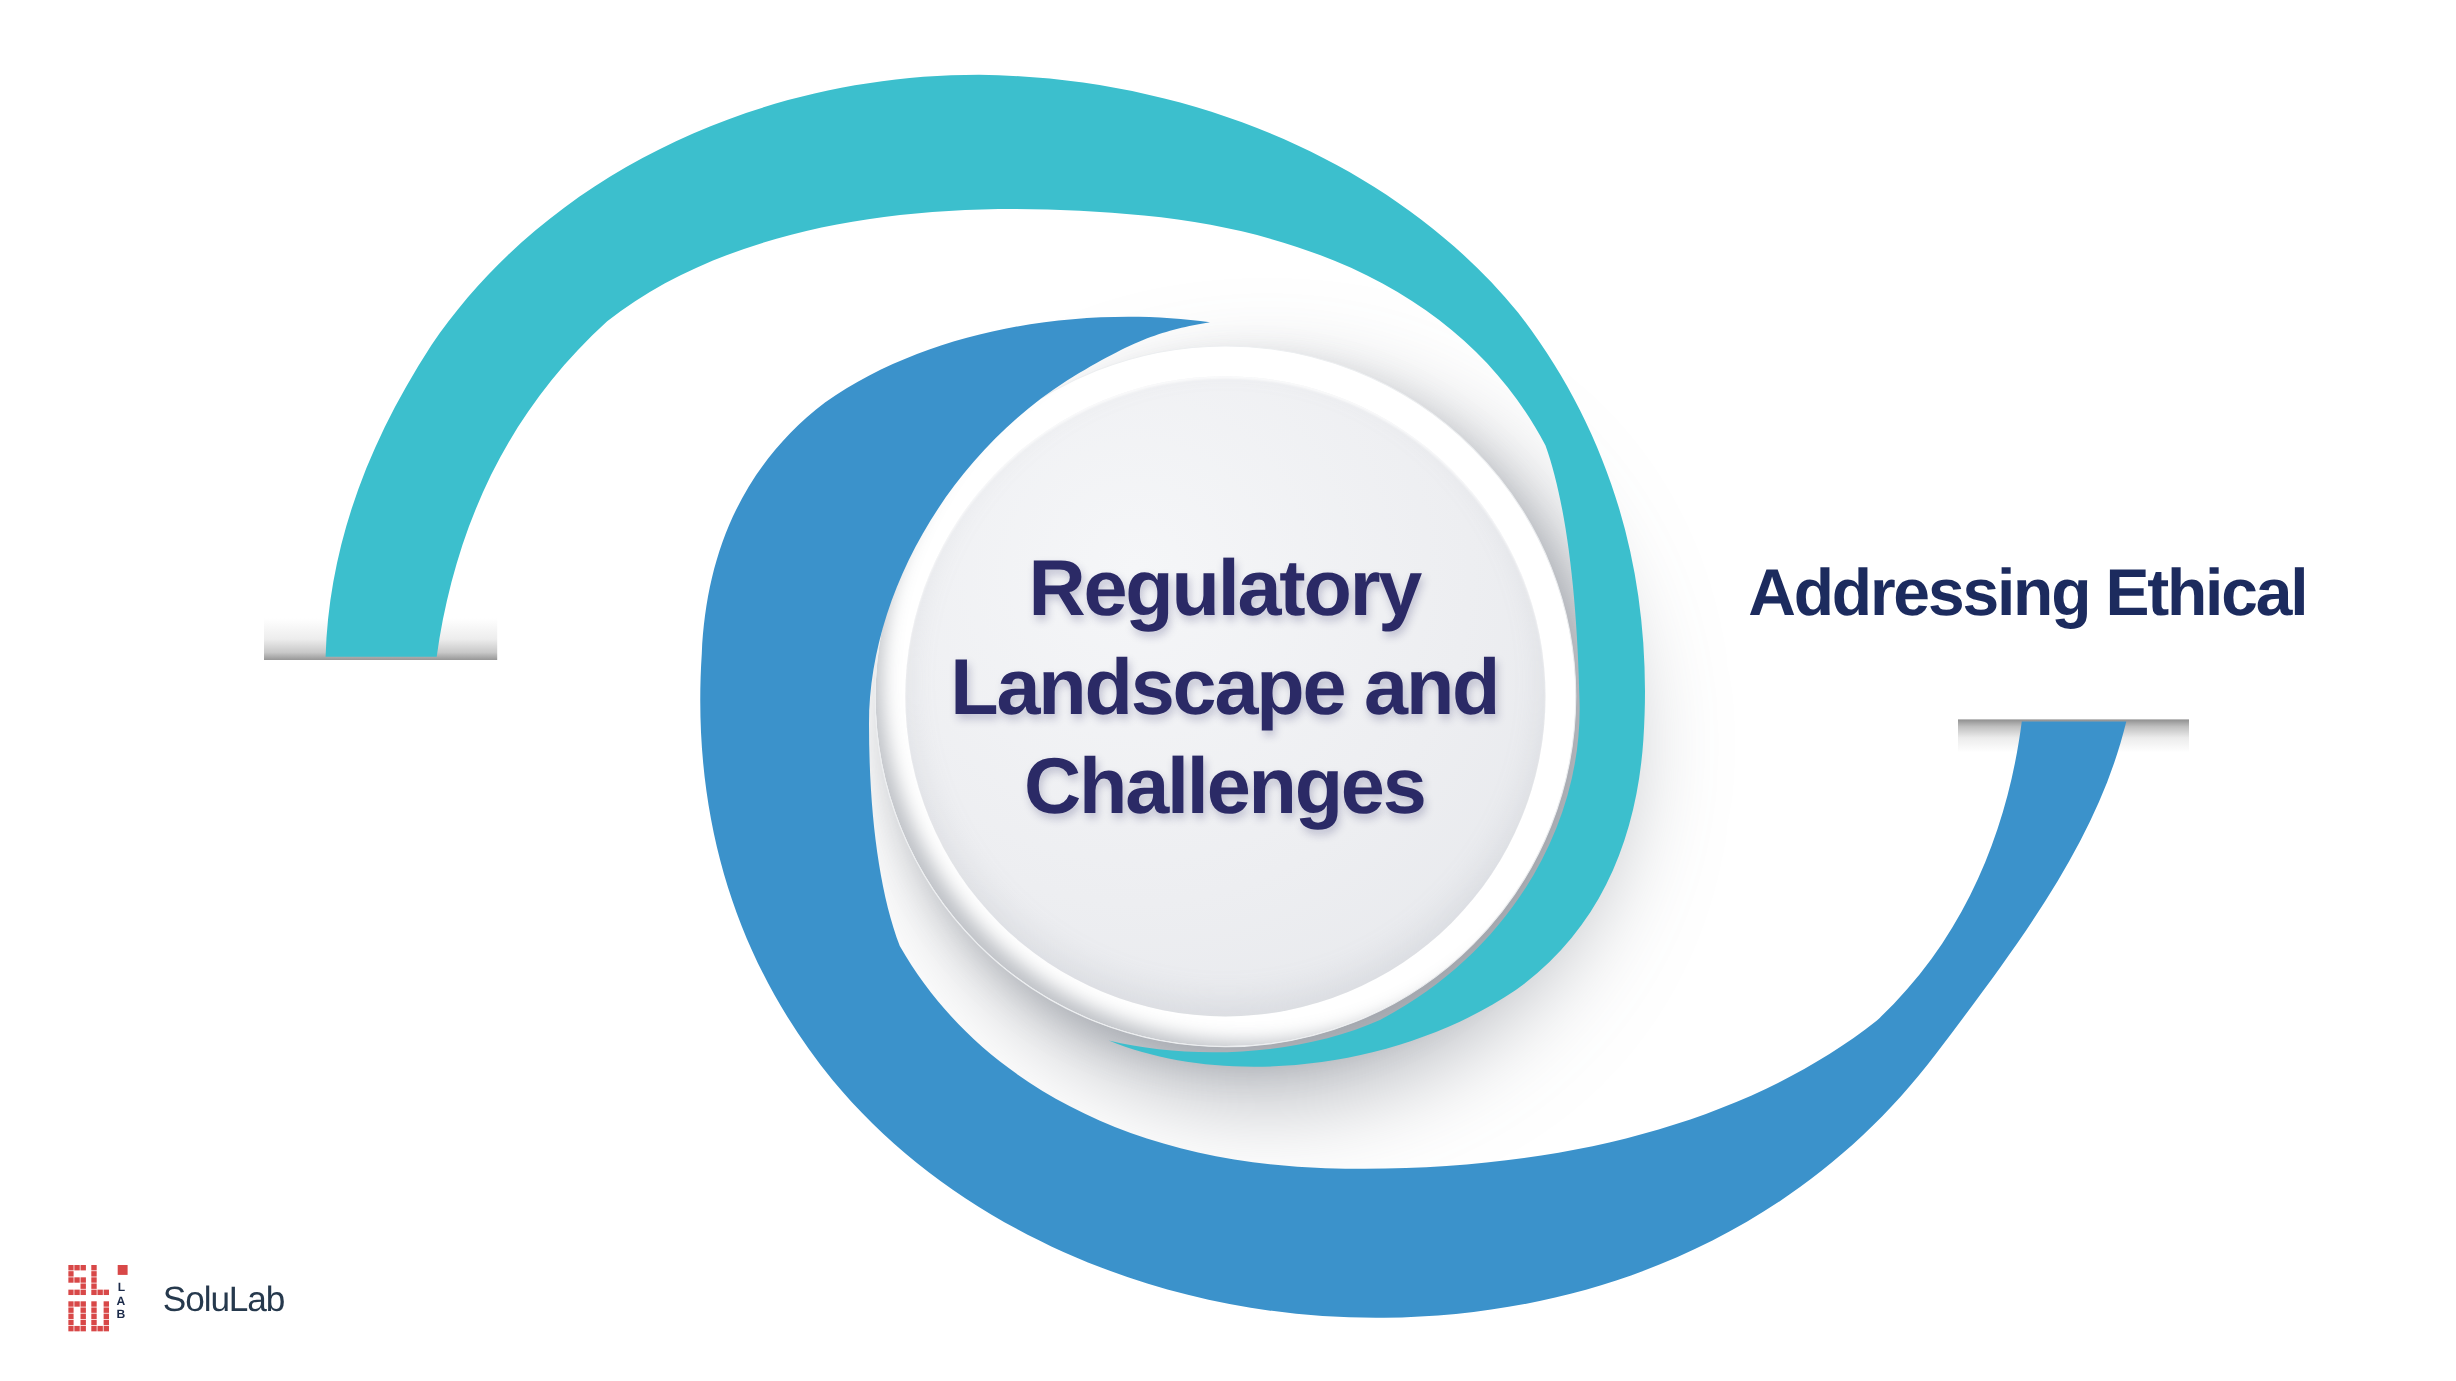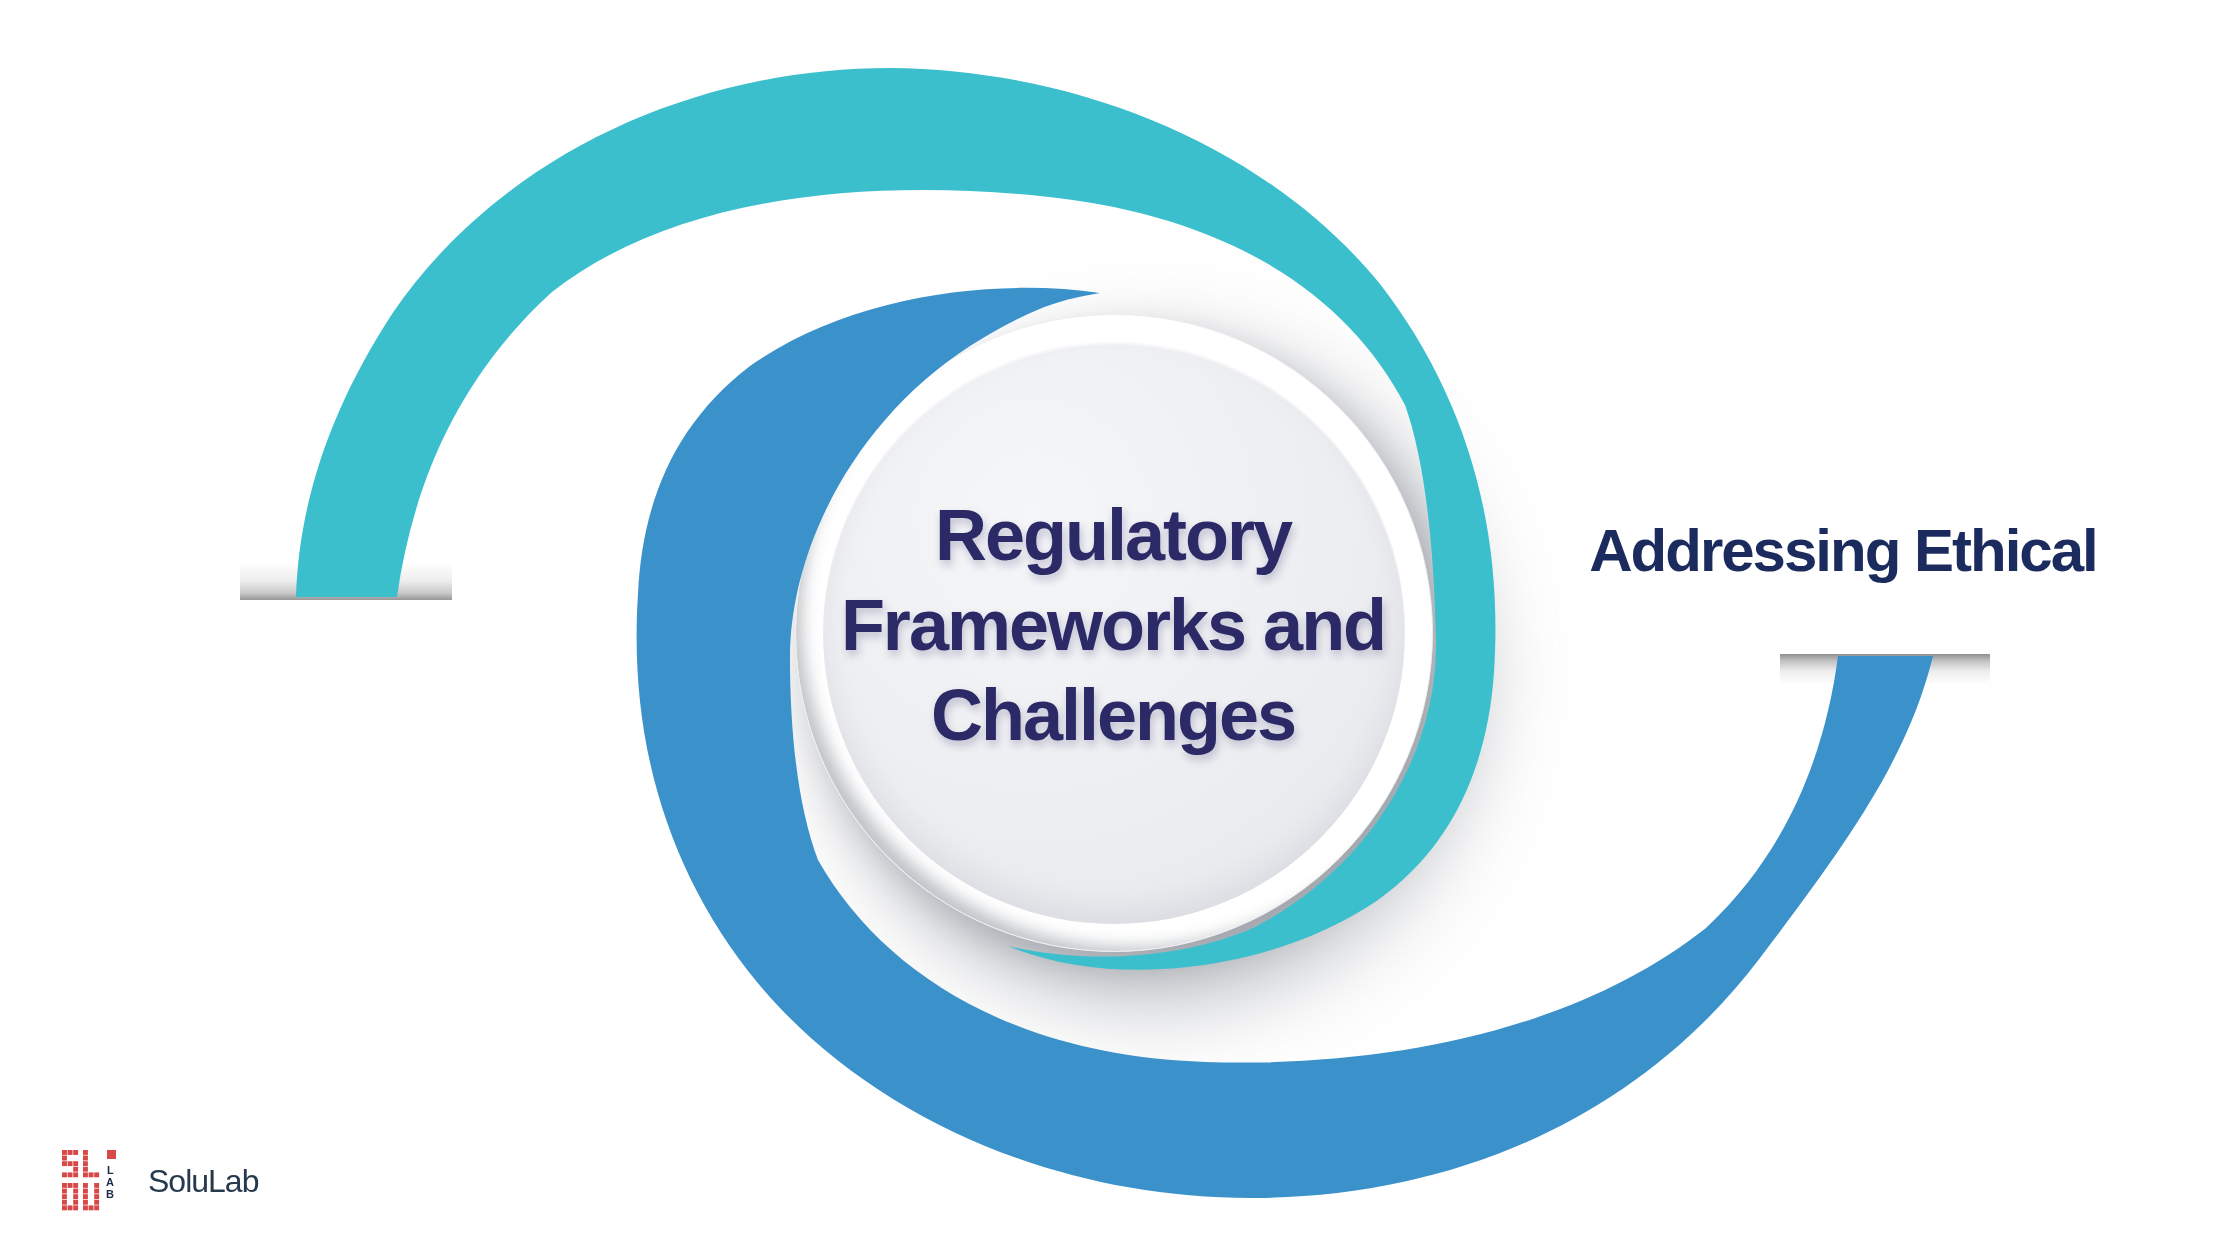--- a/index.html
+++ b/index.html
@@ -70,21 +70,21 @@
   .side-label {
     position: absolute;
     text-align: center;
     font-size: 60px;
     line-height: 74px;
     font-weight: 700;
     letter-spacing: -2px;
     color: #1c2b5e;
   }
   .side-label.left  { left: 97px;  top: 632px; width: 600px; }
-  .side-label.right { left: 1543px; top: 502px; width: 600px; margin-top: 12px; }
+  .side-label.right { left: 1543px; top: 502px; width: 600px; }
 
   
   .brand {
     position: absolute;
     left: 62px;
     top: 1150px;
     display: flex;
     align-items: center;
     gap: 18px;
   }
@@ -152,21 +152,21 @@
       C 1115 990 1272 972 1378 900
       C 1455 845 1488 762 1494 672
       C 1504 520 1462 390 1380 284
       C 1272 152 1088 70 890 68
       C 690 68 498 158 392 314
       C 333 405 299 498 296 597 Z"></path>
   </svg>
 
   <div class="center-title">
     <div>Regulatory</div>
-    <div>Frameworks and</div>
+    <div>Landscape and</div>
     <div>Challenges</div>
   </div>
 
   <div class="side-label left">
   </div>
 
   <div class="side-label right">
     <div>Addressing Ethical</div>
   </div>
 

